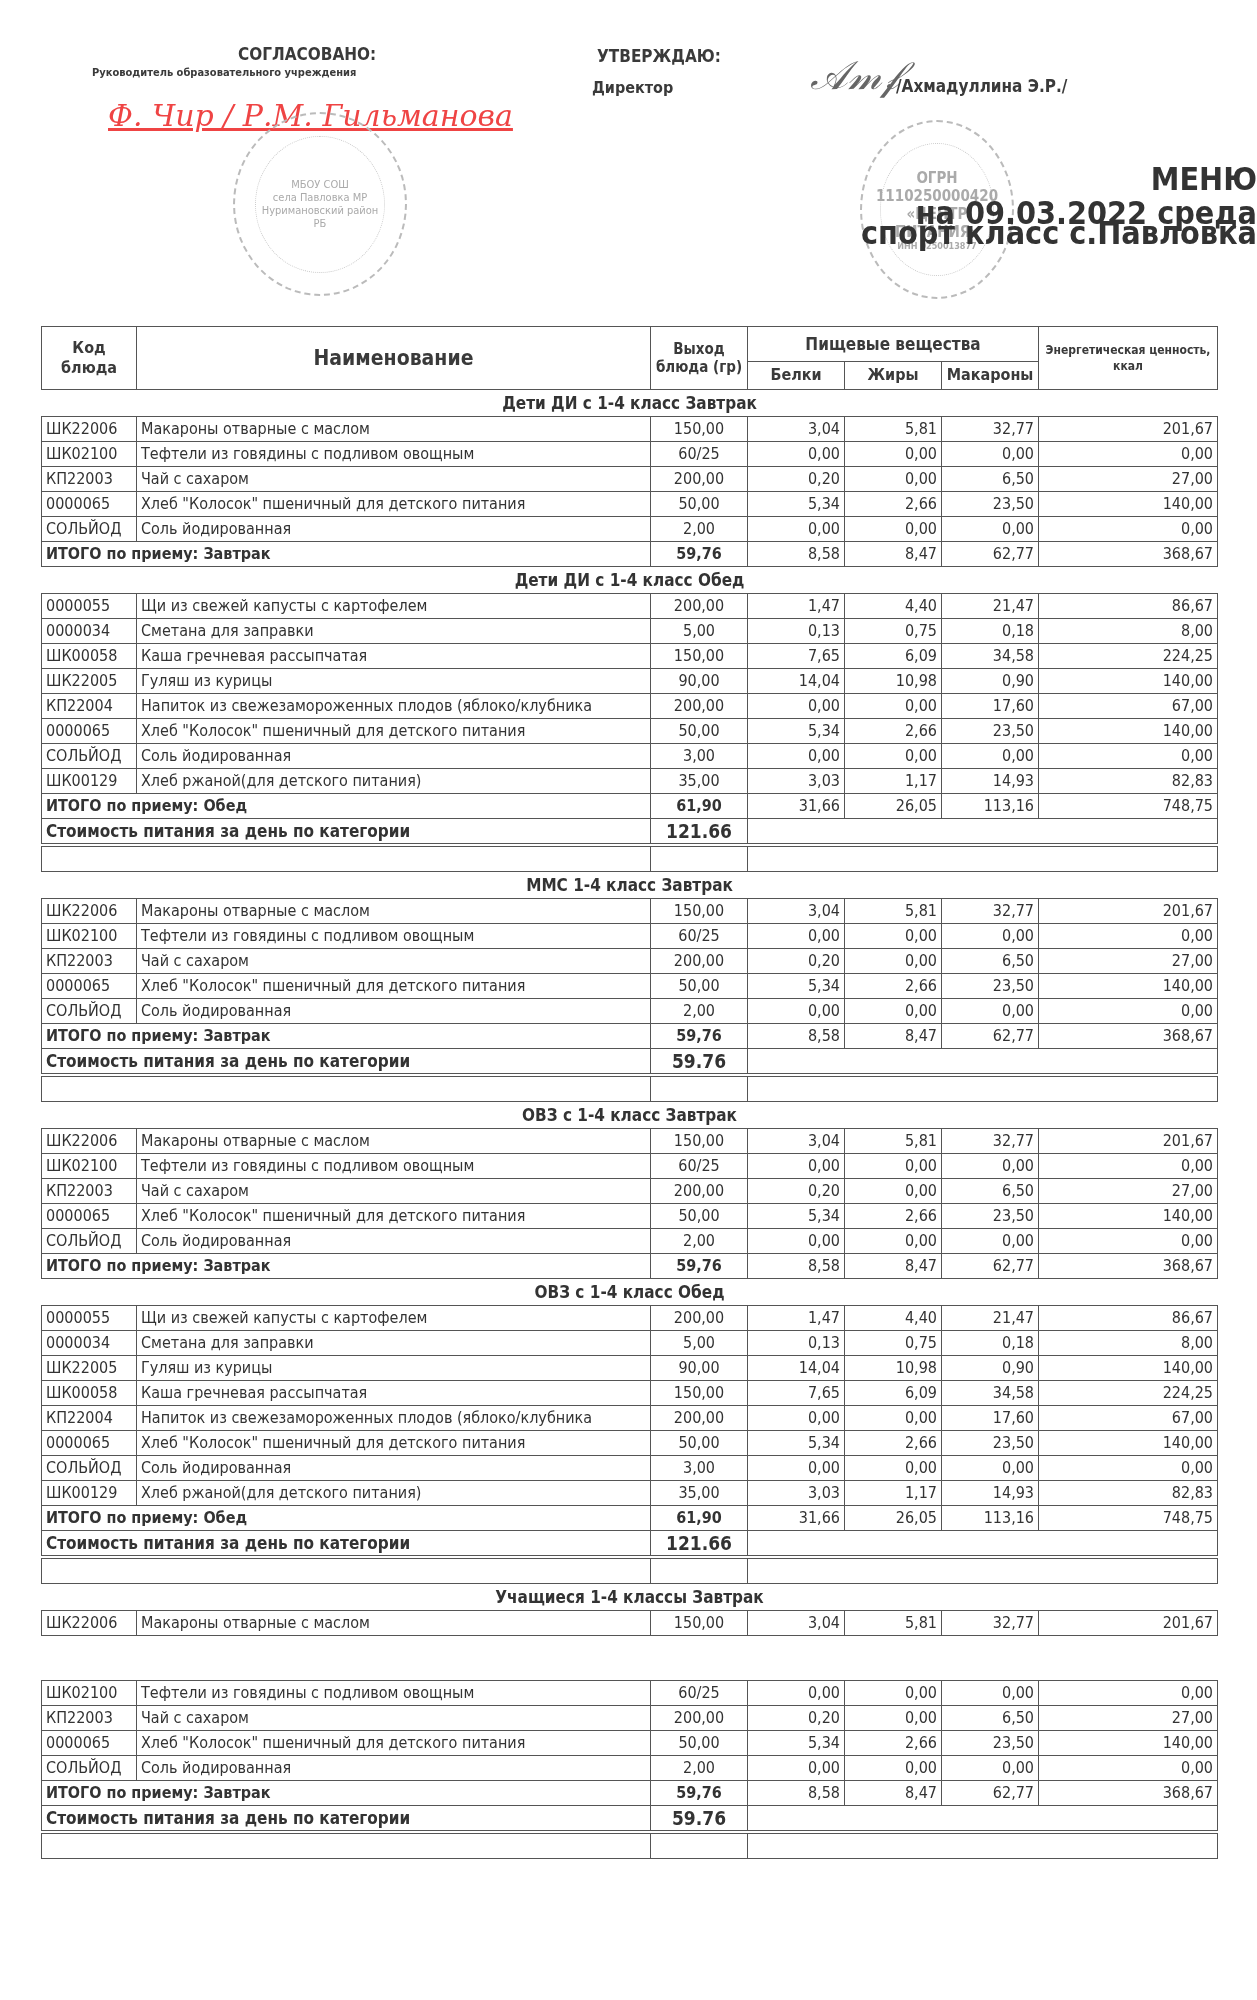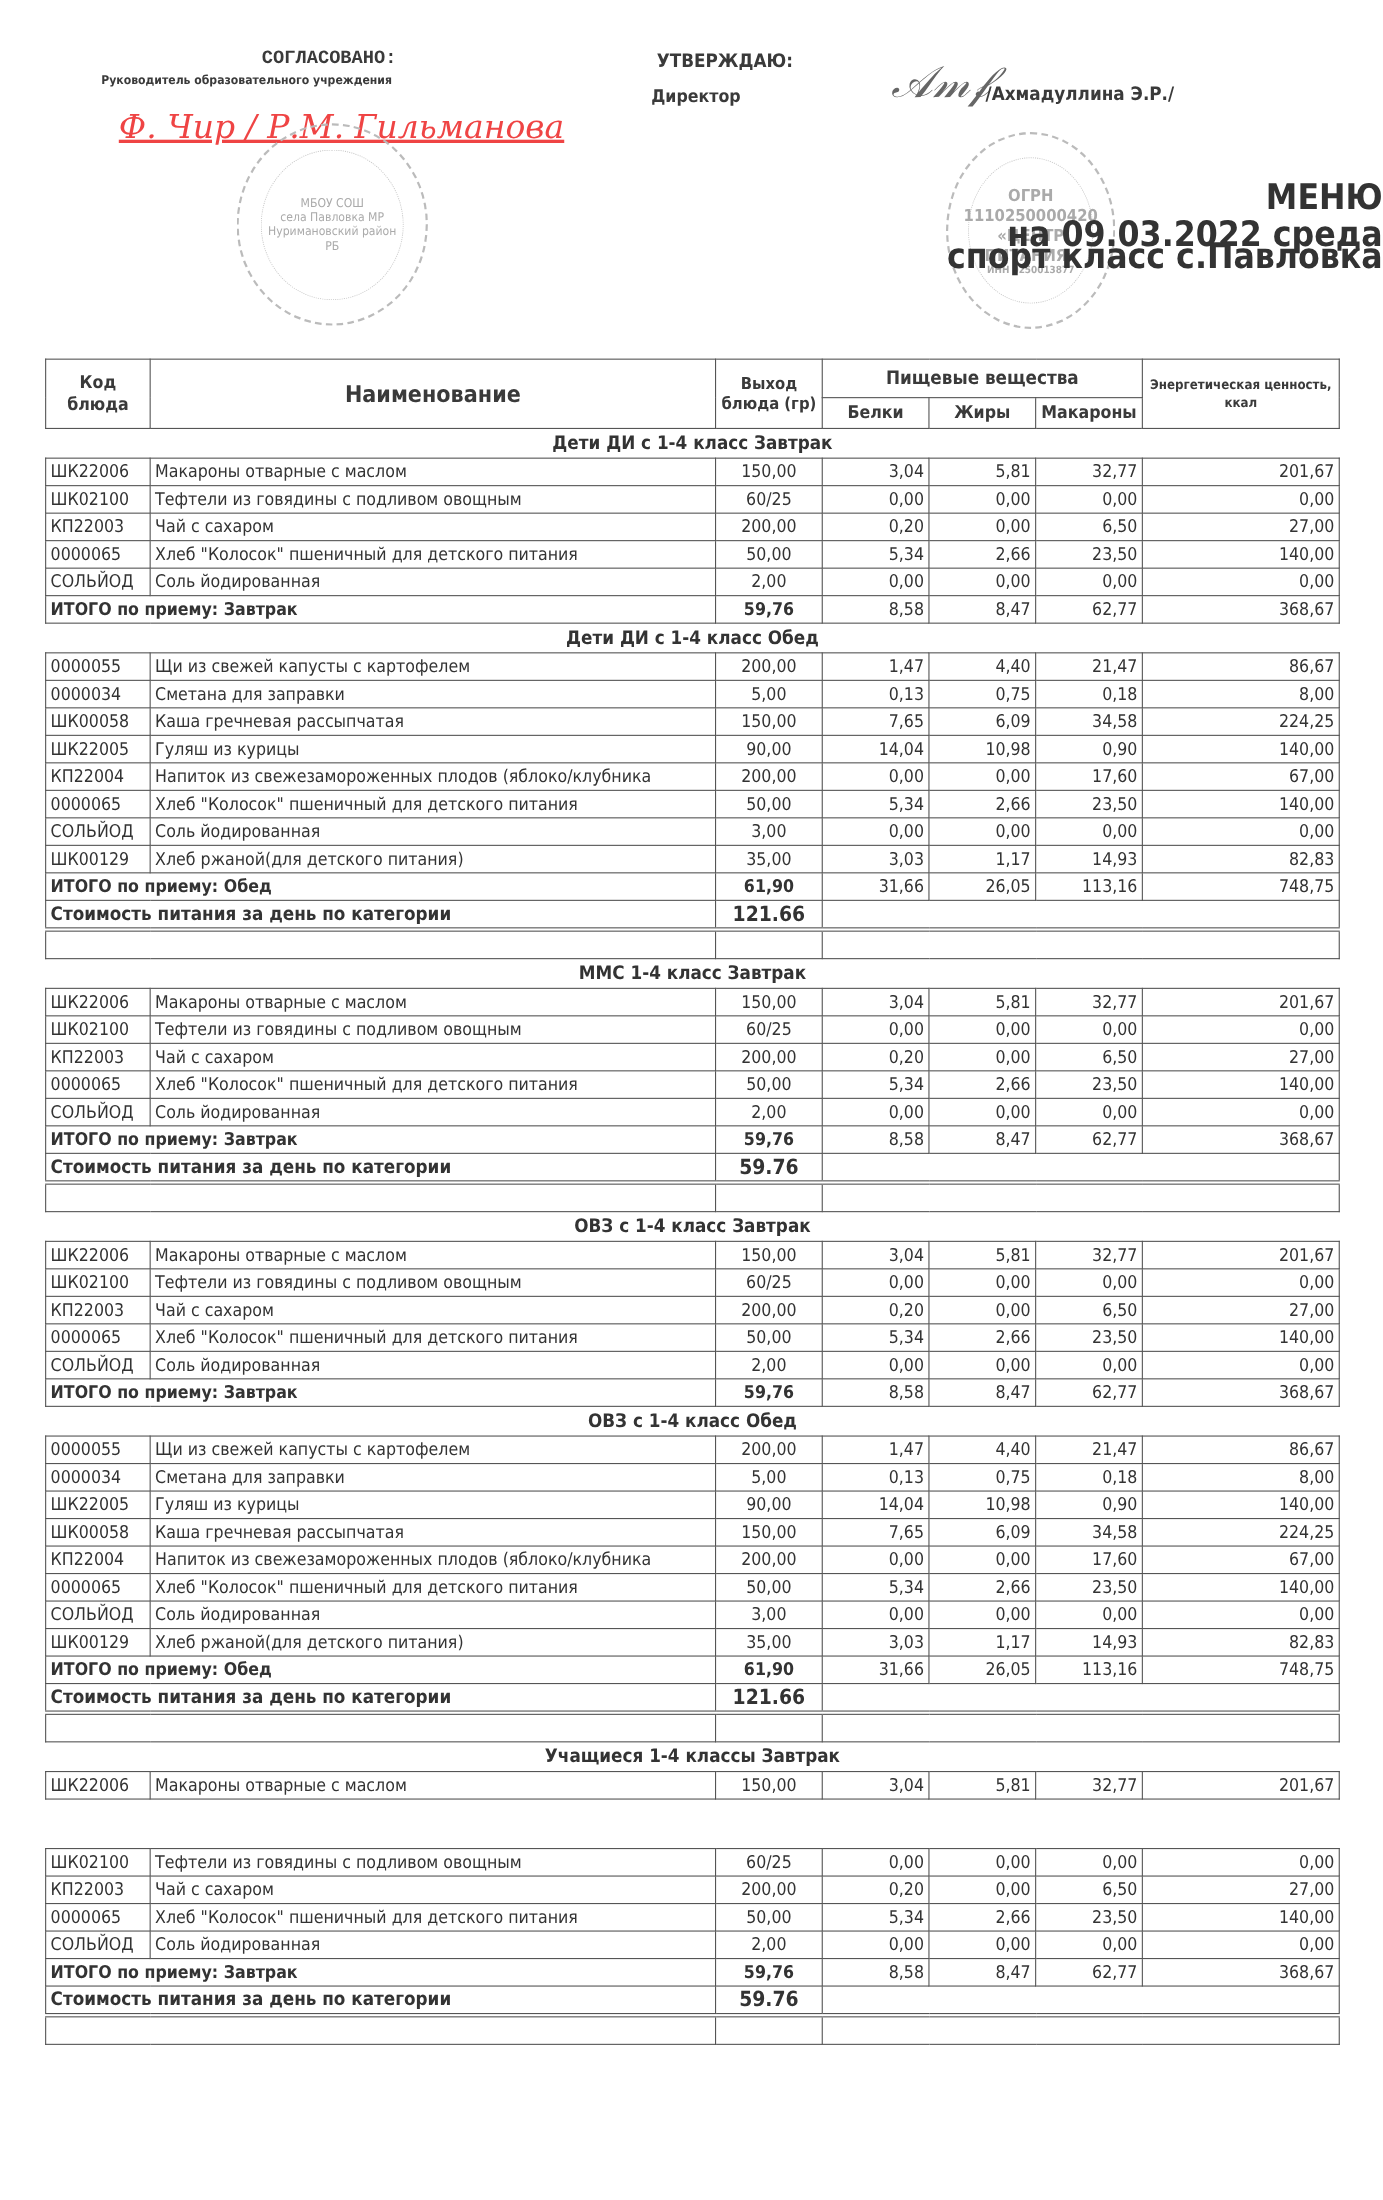--- a/index.html
+++ b/index.html
@@ -17,25 +17,25 @@
   .bold { font-weight:bold; }
   .sec td { border:none; text-align:center; font-weight:bold; font-size:17px; height:26px; }
   .cost td { font-weight:bold; font-size:17px; }
   .cost .yield { font-size:19px; }
   .empty td { height:24px; }
   .dbl td { border-top:4px double #555; }
 </style>
 </head>
 <body>
 
-<div class="hdr-bold" style="left:238px;top:44px;font-size:17px;font-family:Liberation Mono, monospace;">СОГЛАСОВАНО:</div>
+<div class="hdr-bold" style="left:238px;top:44px;font-size:17px;">СОГЛАСОВАНО:</div>
 <div class="hdr-bold" style="left:92px;top:66px;font-size:11px;">Руководитель образовательного учреждения</div>
 <div class="sig" style="left:108px;top:98px;font-size:30px;text-decoration:underline;">Ф. Чир / Р.М. Гильманова</div>
 
-<div class="stamp" style="left:215px;top:112px;width:170px;height:180px;">
+<div class="stamp" style="left:233px;top:112px;width:170px;height:180px;">
   <div class="inner">
     <span>МБОУ СОШ</span>
     <span>села Павловка МР</span>
     <span>Нуримановский район</span>
     <span>РБ</span>
   </div>
 </div>
 
 <div class="hdr-bold" style="left:597px;top:46px;font-size:17px;">УТВЕРЖДАЮ:</div>
 <div class="hdr-bold" style="left:592px;top:78px;font-size:16px;">Директор</div>

